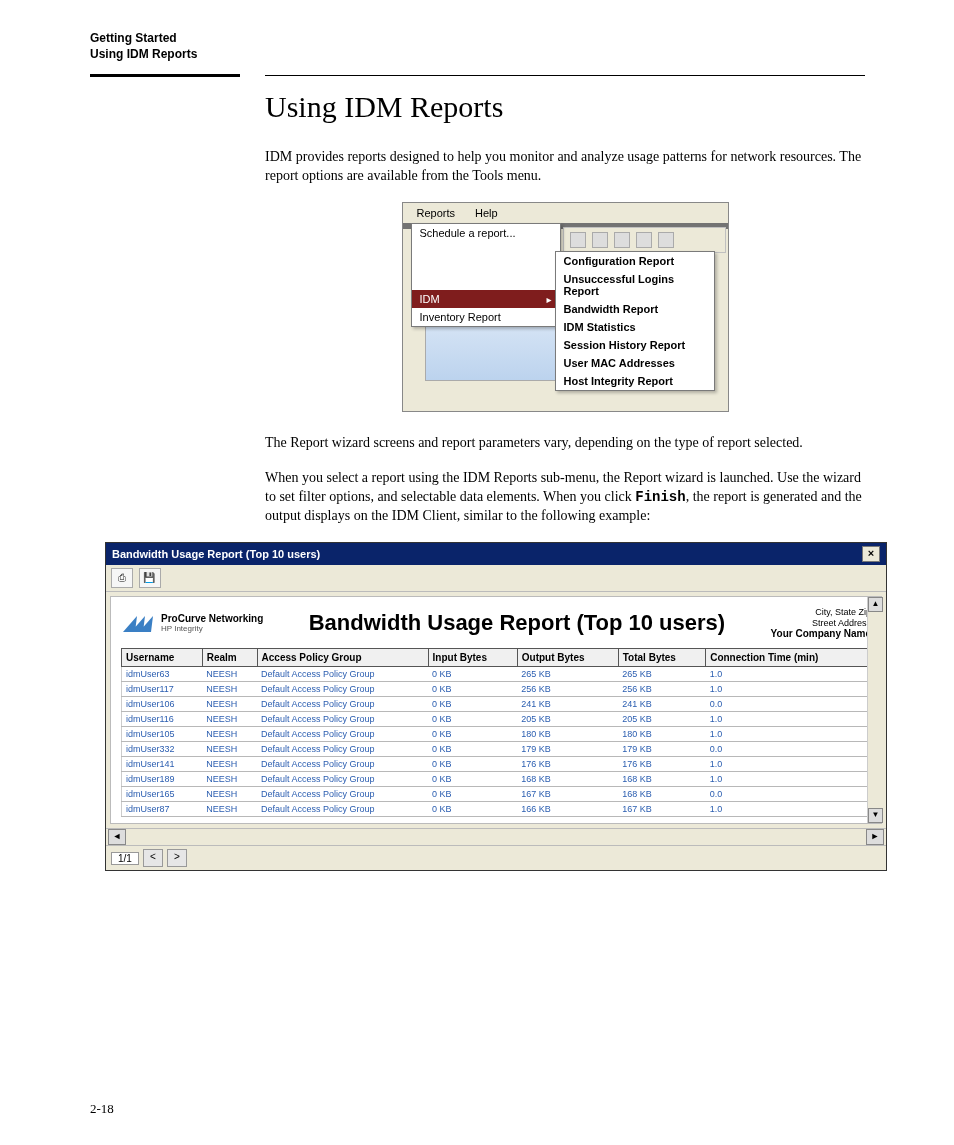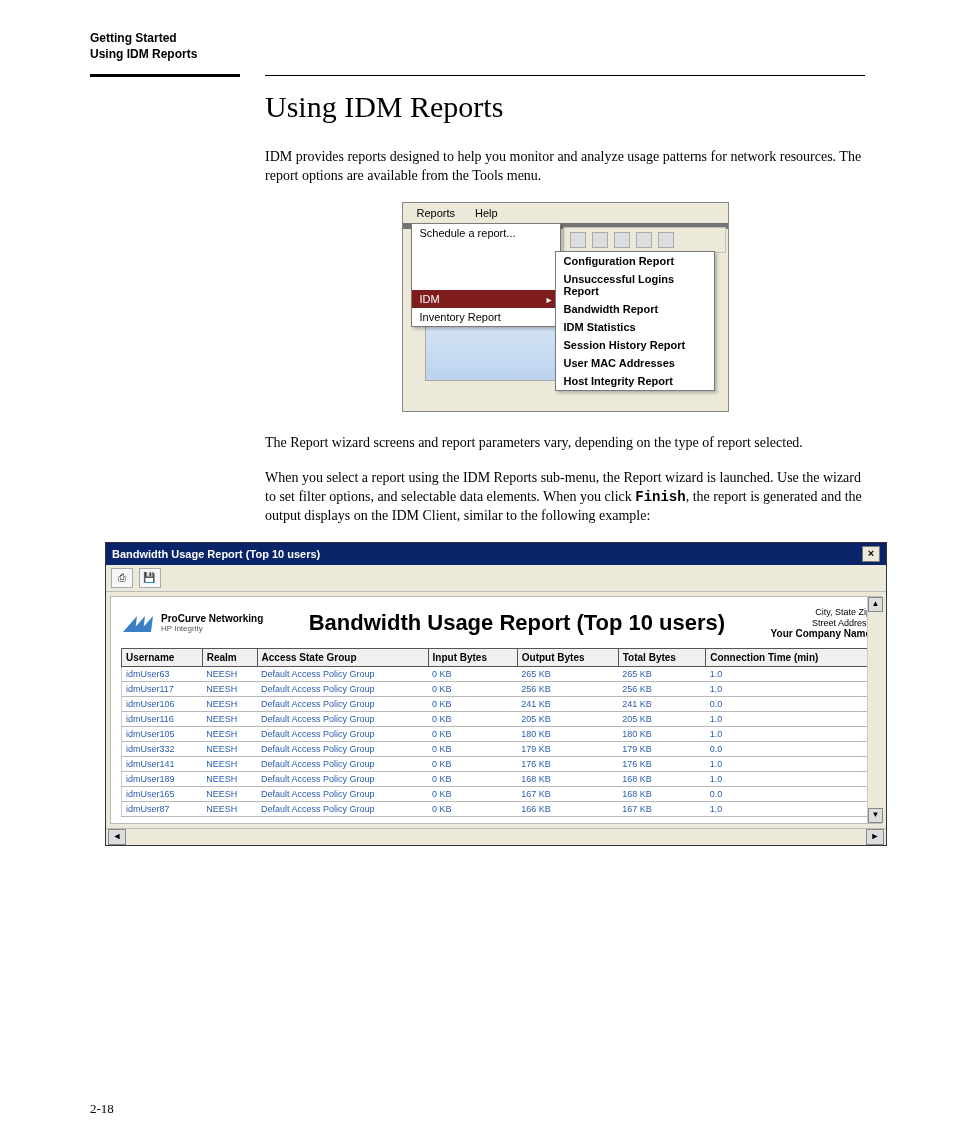--- a/index.html
+++ b/index.html
@@ -289,21 +289,21 @@
               <div>Street Address</div>
               <b>Your Company Name</b>
             </div>
           </div>
 
           <table class="rpt">
             <thead>
                 <tr id="rpt-head">
                   <th>Username</th>
                   <th>Realm</th>
-                  <th>Access State Group</th>
+                  <th>Access Policy Group</th>
                   <th>Input Bytes</th>
                   <th>Output Bytes</th>
                   <th>Total Bytes</th>
                   <th>Connection Time (min)</th>
                 </tr>
               </thead>
             <tbody id="rpt-body">
                 <tr>
                   <td>idmUser63</td>
                   <td>NEESH</td>
@@ -394,19 +394,24 @@
                   <td>167 KB</td>
                   <td>1.0</td>
                 </tr>
               </tbody>
           </table>
         </div>
         <div class="hscroll">
           <div class="ar">◄</div>
           <div class="ar">►</div>
         </div>
+        <div class="paginator">
+          <div class="pg">1/1</div>
+          <div class="nav">&lt;</div>
+          <div class="nav">&gt;</div>
+        </div>
       </div>
 
     </div>
   </div>
 </div>
 
 <div class="pagenum">2-18</div>
 
 </body></html>

